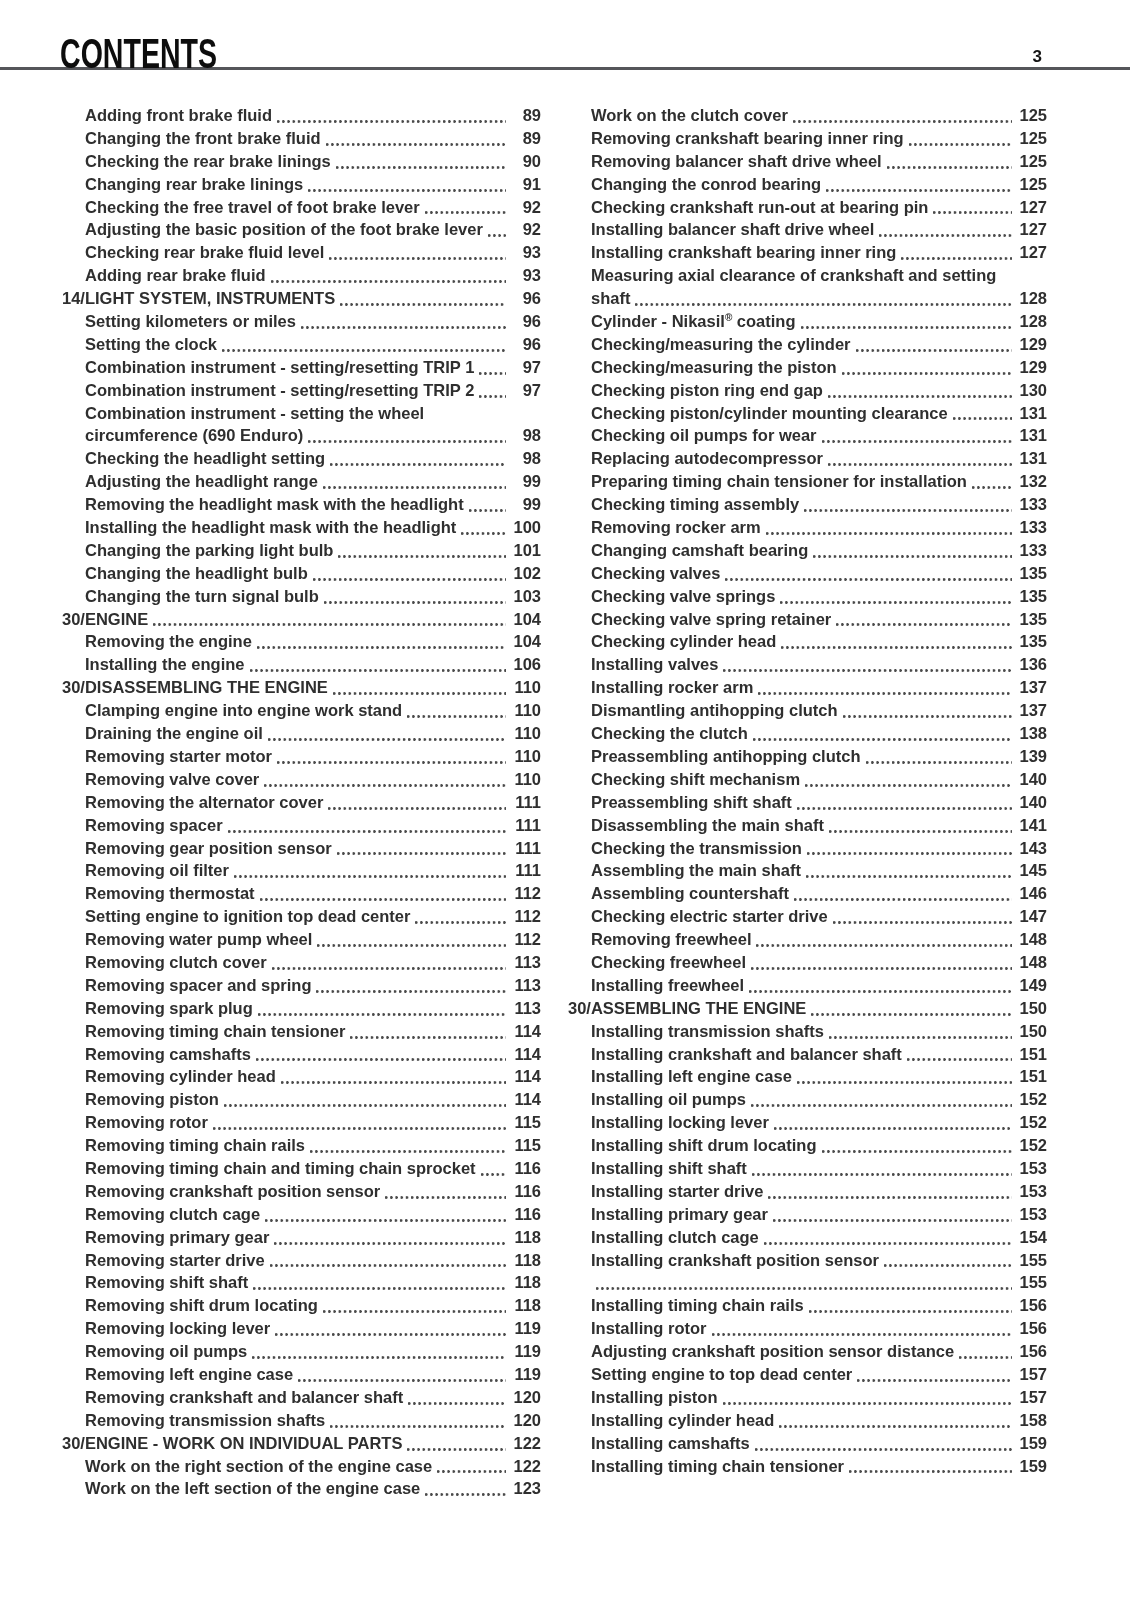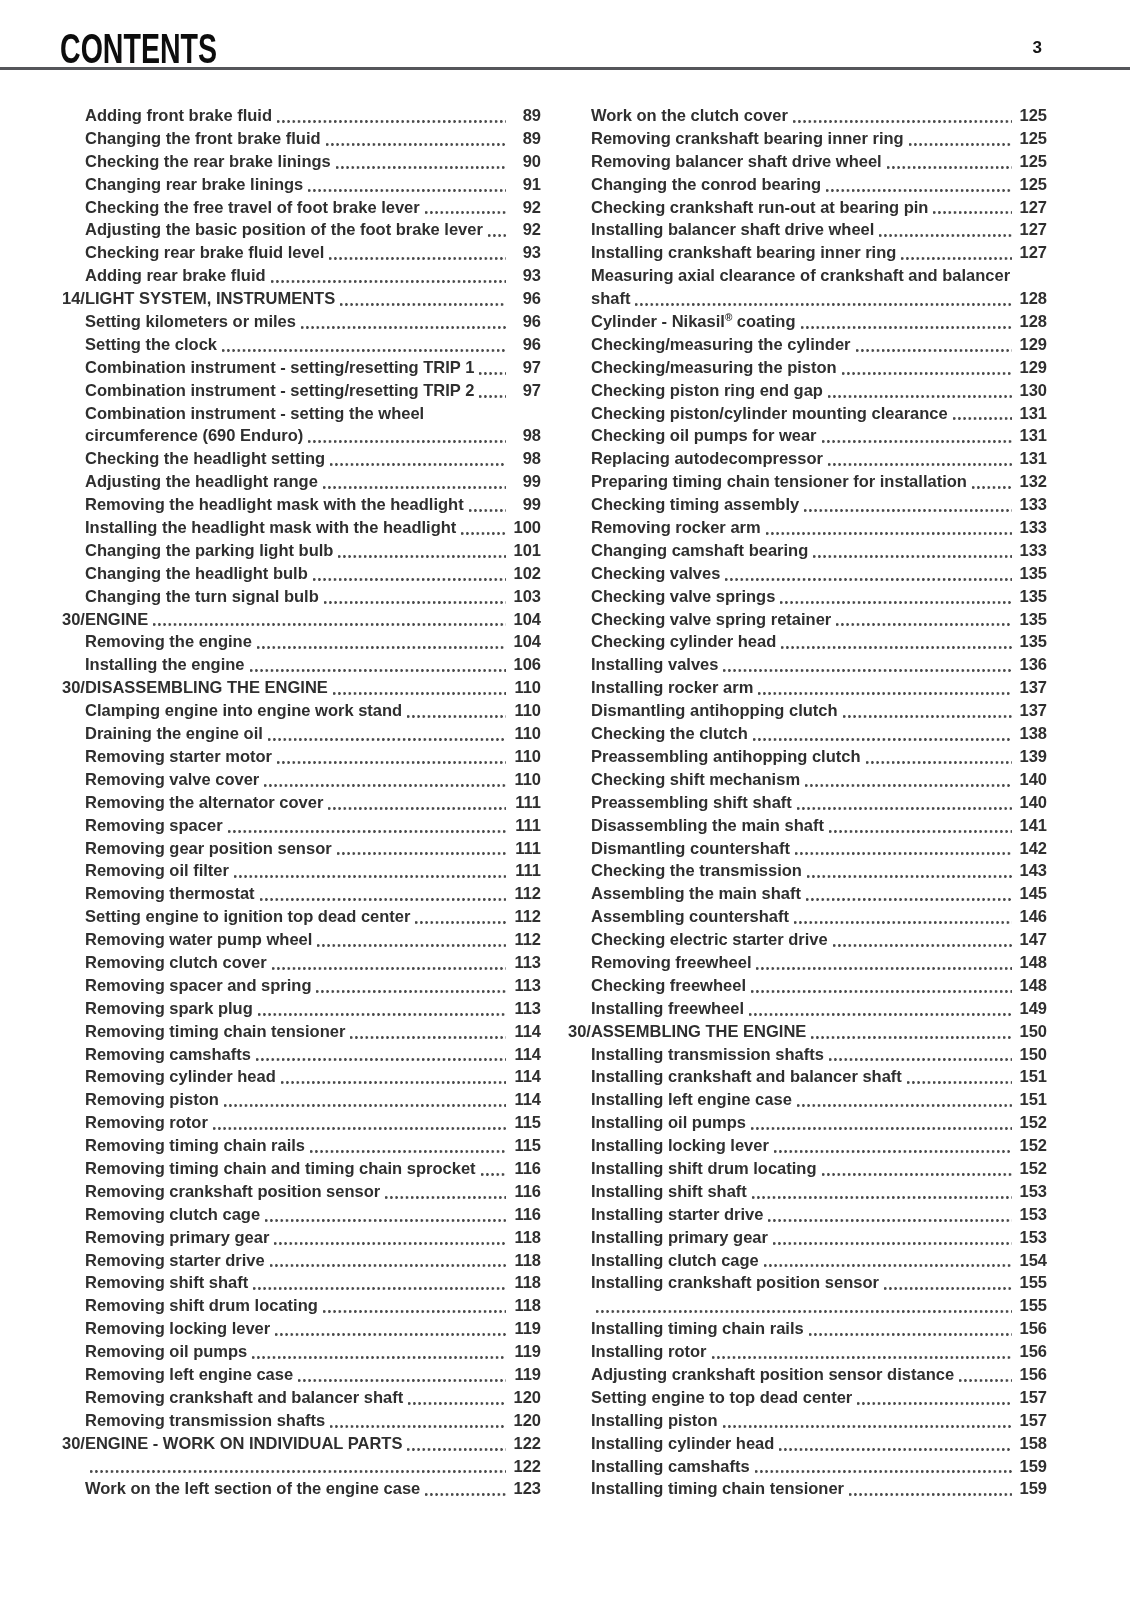--- a/index.html
+++ b/index.html
@@ -7,21 +7,21 @@
     width: 1130px;
     height: 1600px;
     background: #ffffff;
     font-family: "Liberation Sans", sans-serif;
     color: #2f2f2f;
     overflow: hidden;
   }
   .page-header {
     display: flex;
     justify-content: space-between;
-    align-items: center;
+    align-items: flex-end;
     border-bottom: 3px solid #55565a;
     padding: 28px 88px 0 60px;
     height: 70px;
     box-sizing: border-box;
   }
   .contents-title {
     display: inline-block;
     font-size: 42px;
     font-weight: bold;
     color: #0d0d0d;
@@ -369,20 +369,21 @@
         <span class="t">Removing transmission shafts</span>
         <span class="leader"></span>
         <span class="p">120</span>
       </div>
       <div class="row l0">
         <span class="t">30/ENGINE - WORK ON INDIVIDUAL PARTS</span>
         <span class="leader"></span>
         <span class="p">122</span>
       </div>
       <div class="row l1">
+        <span class="t">Work on the right section of the engine case</span>
         <span class="leader"></span>
         <span class="p">122</span>
       </div>
       <div class="row l1">
         <span class="t">Work on the left section of the engine case</span>
         <span class="leader"></span>
         <span class="p">123</span>
       </div>
     </div>
   <div class="col" id="col-right">
@@ -415,21 +416,21 @@
         <span class="t">Installing balancer shaft drive wheel</span>
         <span class="leader"></span>
         <span class="p">127</span>
       </div>
       <div class="row l1">
         <span class="t">Installing crankshaft bearing inner ring</span>
         <span class="leader"></span>
         <span class="p">127</span>
       </div>
       <div class="row l1">
-        <span class="t">Measuring axial clearance of crankshaft and balancer</span>
+        <span class="t">Measuring axial clearance of crankshaft and setting</span>
       </div>
       <div class="row l1">
         <span class="t">shaft</span>
         <span class="leader"></span>
         <span class="p">128</span>
       </div>
       <div class="row l1">
         <span class="t">Cylinder - Nikasil<sup>®</sup> coating</span>
         <span class="leader"></span>
         <span class="p">128</span>
@@ -536,25 +537,20 @@
       </div>
       <div class="row l1">
         <span class="t">Preassembling shift shaft</span>
         <span class="leader"></span>
         <span class="p">140</span>
       </div>
       <div class="row l1">
         <span class="t">Disassembling the main shaft</span>
         <span class="leader"></span>
         <span class="p">141</span>
-      </div>
-      <div class="row l1">
-        <span class="t">Dismantling countershaft</span>
-        <span class="leader"></span>
-        <span class="p">142</span>
       </div>
       <div class="row l1">
         <span class="t">Checking the transmission</span>
         <span class="leader"></span>
         <span class="p">143</span>
       </div>
       <div class="row l1">
         <span class="t">Assembling the main shaft</span>
         <span class="leader"></span>
         <span class="p">145</span>

